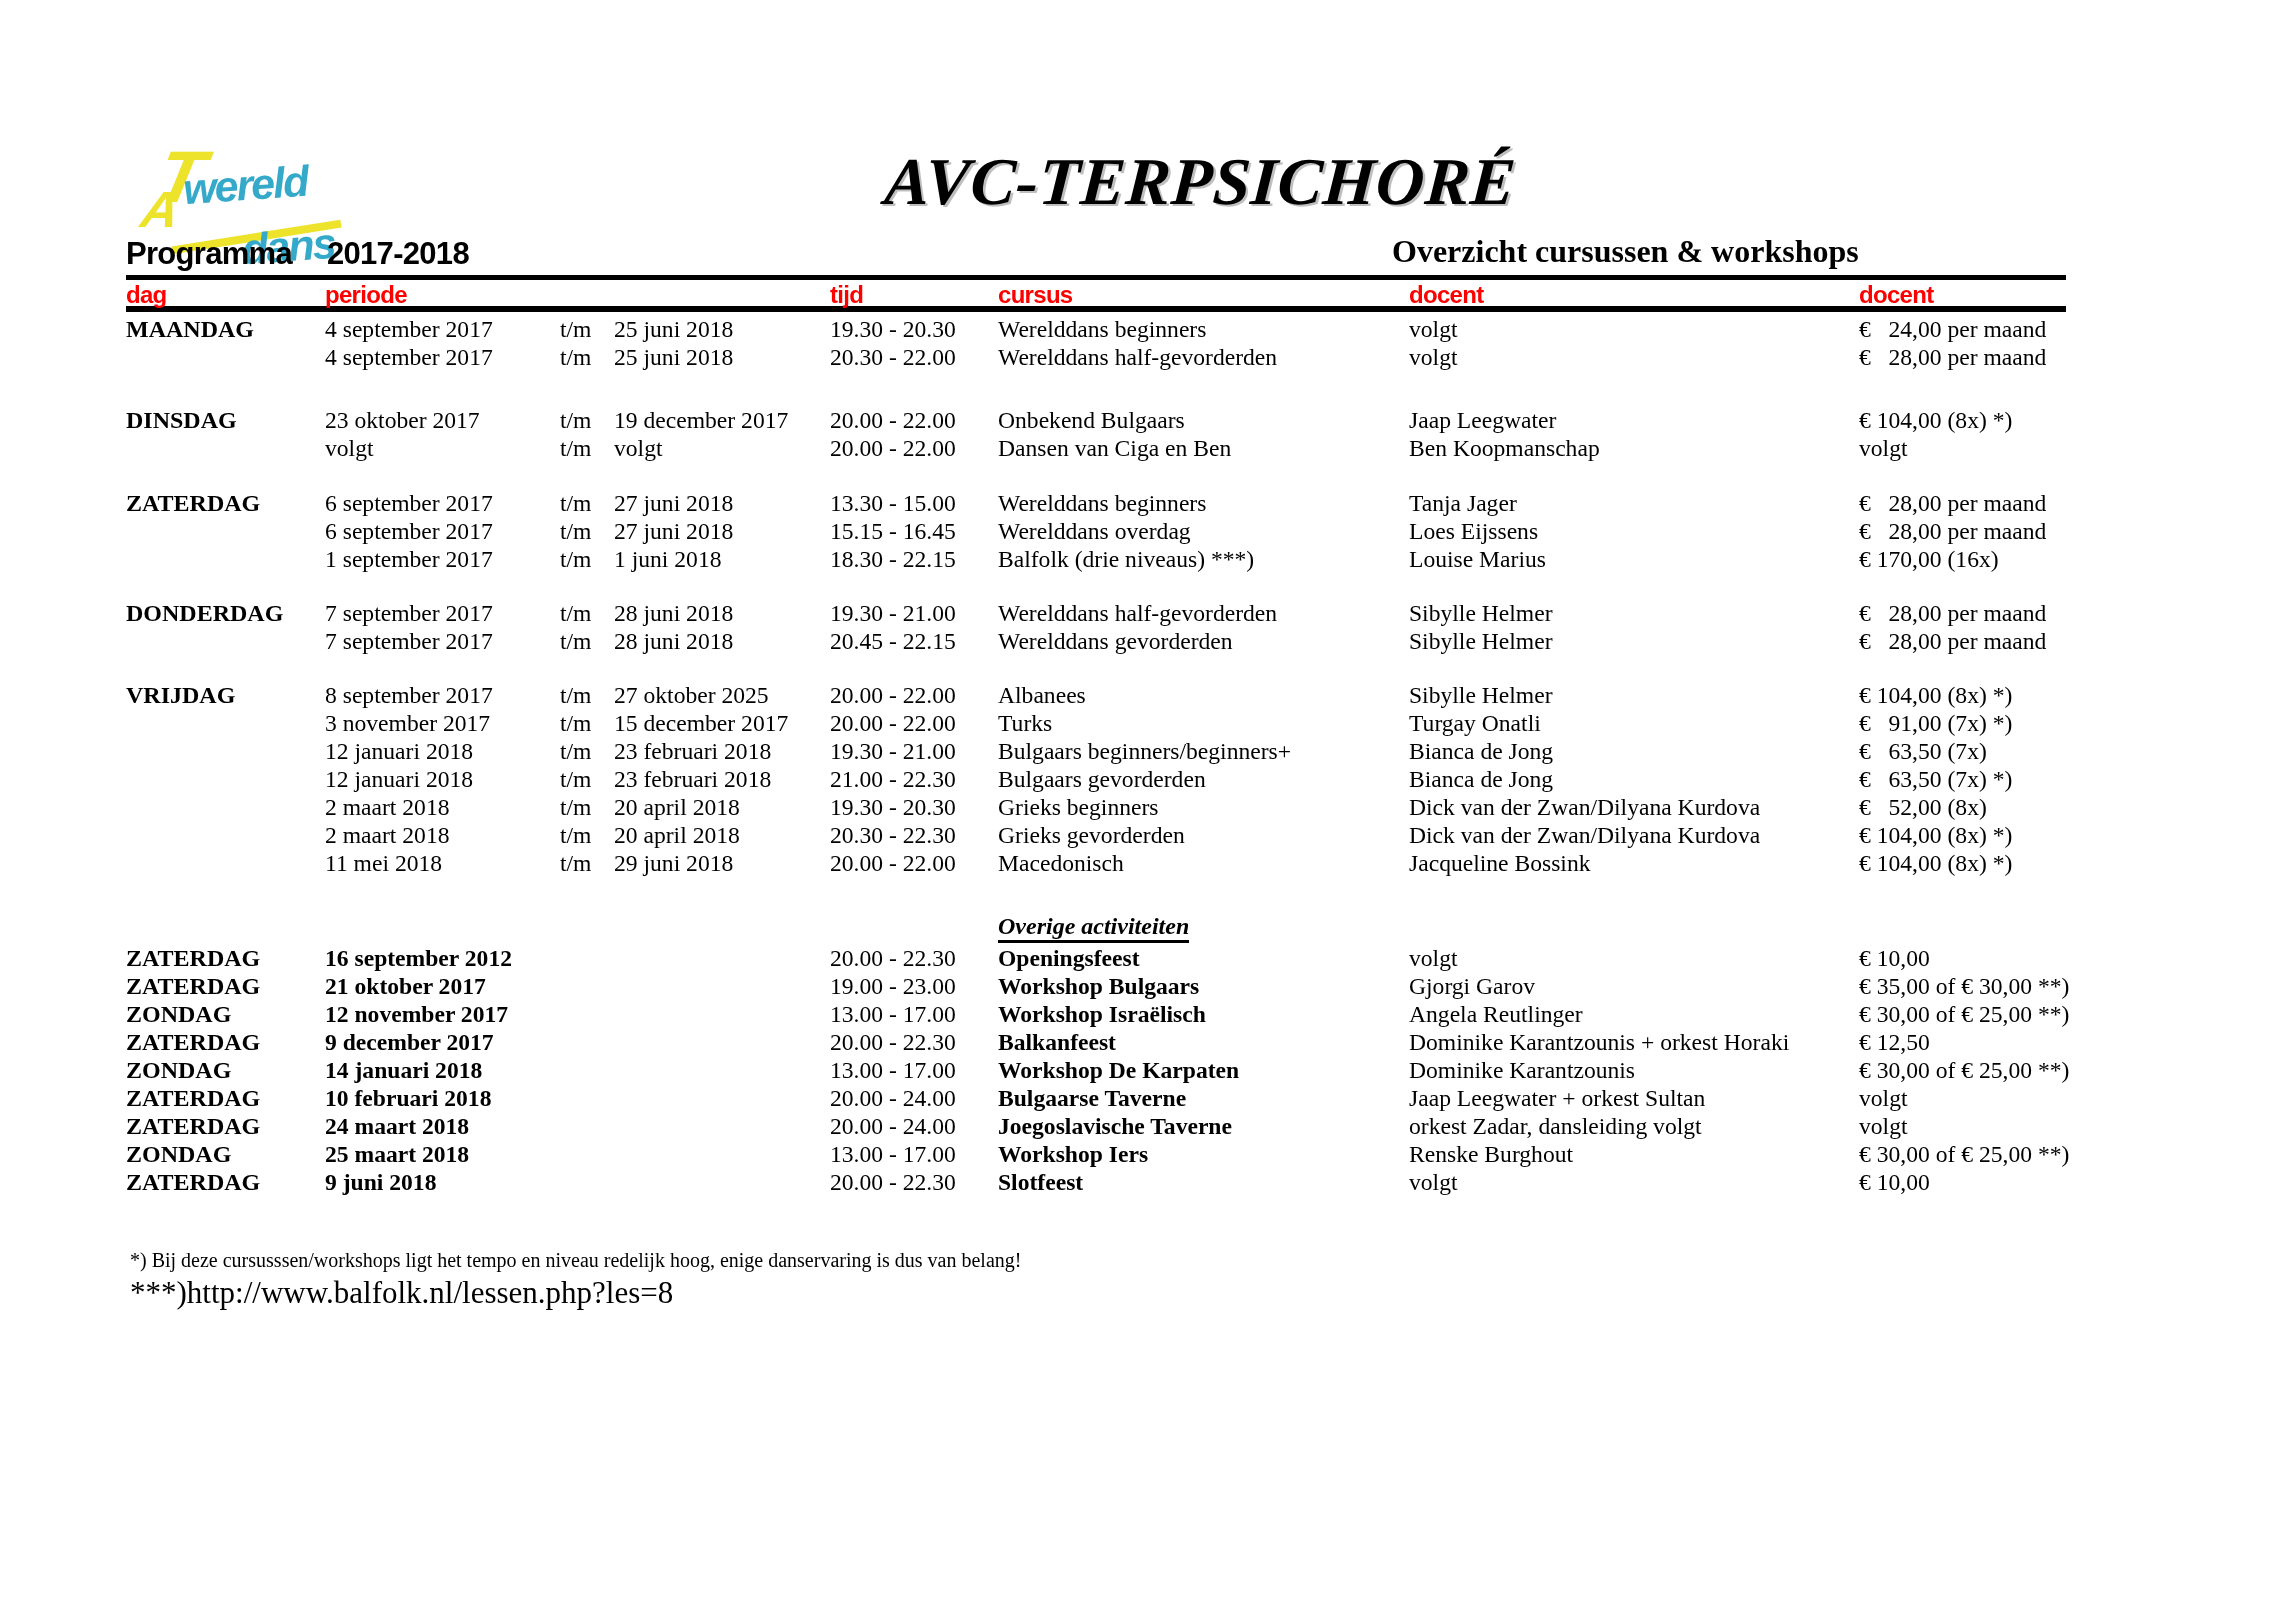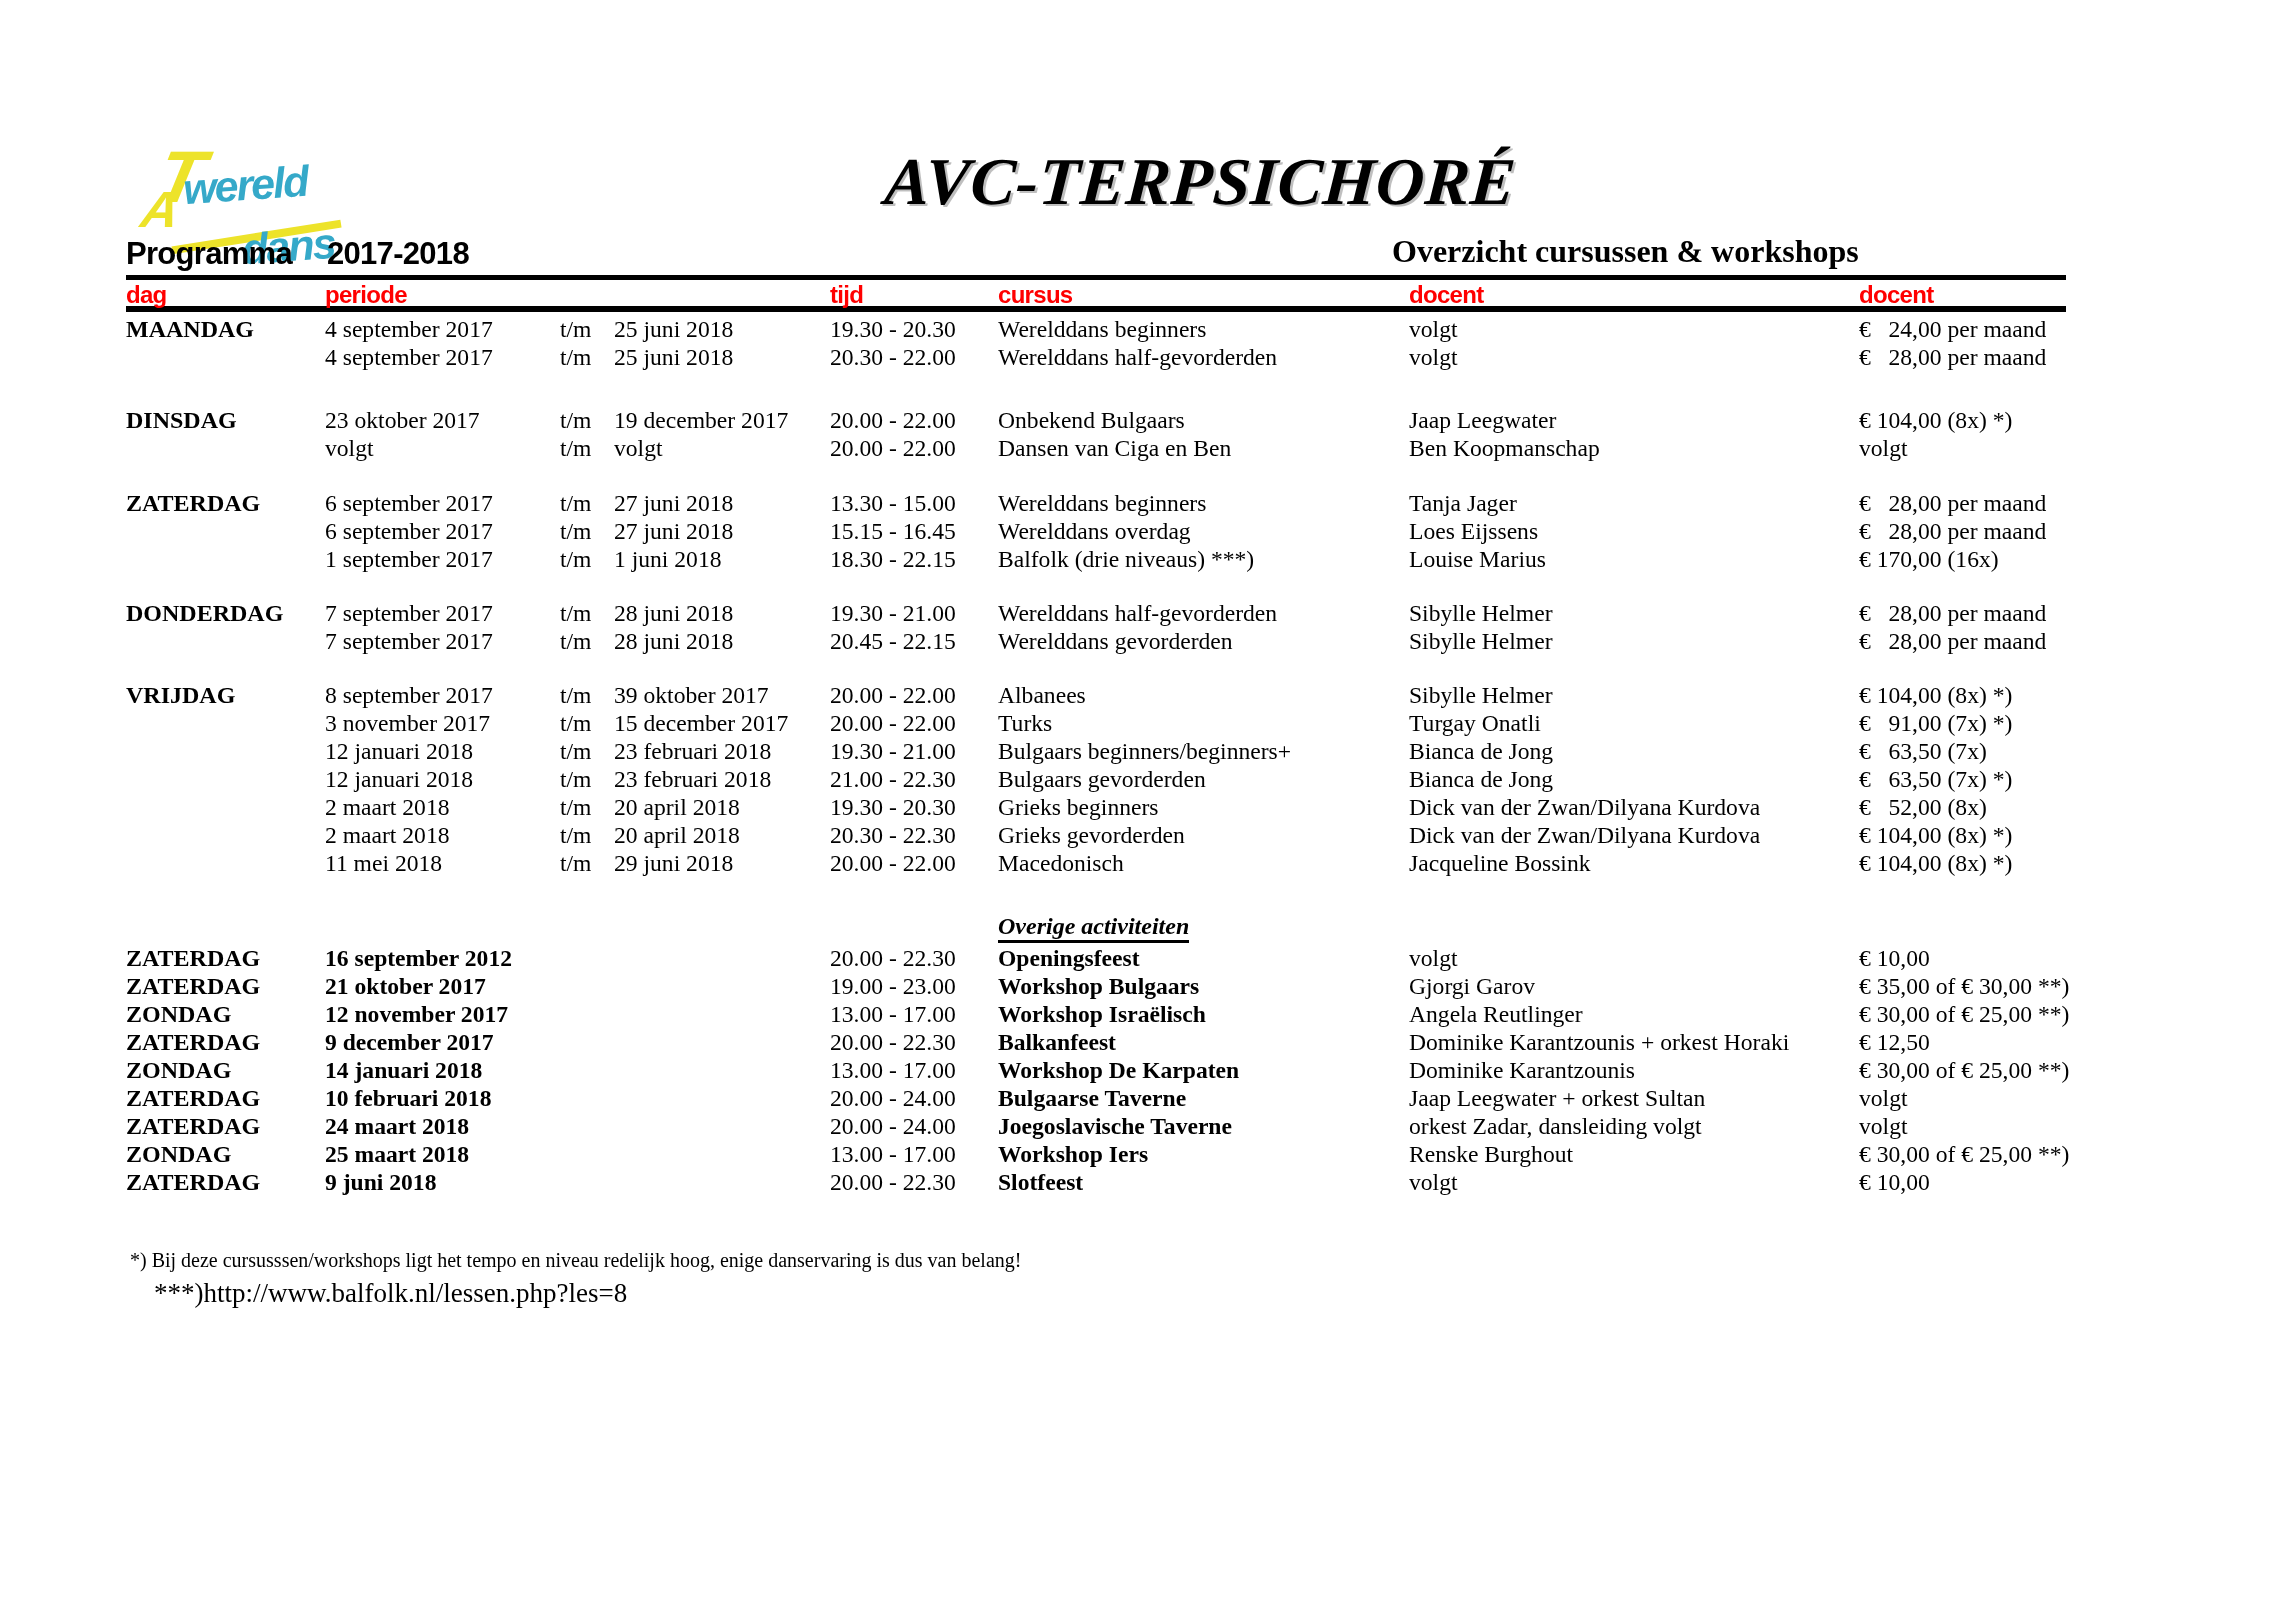--- a/index.html
+++ b/index.html
@@ -45,21 +45,21 @@
   .cell.kosten{white-space:pre;}
   .ov .cell.date,.ov .cell.cursus{font-weight:bold;}
   .spacer{width:100%;}
   .overige-head{height:31px;font-size:24px;line-height:26px;}
   .overige-head .t{grid-column:6/7;font-weight:bold;font-style:italic;}
   .overige-head .t span{display:inline-block;border-bottom:3.3px solid #000;padding-bottom:0.7px;}
 
   
   .footnotes{position:absolute;left:130px;top:1245px;}
   .fn{font-size:20px;line-height:31px;white-space:nowrap;}
-  .fn-url{font-size:27px;line-height:34px;white-space:nowrap;margin-left:24px;}
+  .fn-url{font-size:31px;line-height:34px;white-space:nowrap;}
 </style>
 </head>
 <body>
 
 <div class="sheet">
 
   <div class="logo">
     <span class="l-a">A</span>
     <span class="l-t">T</span>
     <span class="l-wereld">wereld</span>
@@ -179,21 +179,21 @@
         <span class="cell tijd">20.45 - 22.15</span>
         <span class="cell cursus">Werelddans gevorderden</span>
         <span class="cell docent">Sibylle Helmer</span>
         <span class="cell kosten">€   28,00 per maand</span>
       </div>
       <div class="spacer" style="height: 26px;"></div>
       <div class="row grid-row">
         <span class="cell day">VRIJDAG</span>
         <span class="cell start">8 september 2017</span>
         <span class="cell tm">t/m</span>
-        <span class="cell end">39 oktober 2017</span>
+        <span class="cell end">27 oktober 2025</span>
         <span class="cell tijd">20.00 - 22.00</span>
         <span class="cell cursus">Albanees</span>
         <span class="cell docent">Sibylle Helmer</span>
         <span class="cell kosten">€ 104,00 (8x) *)</span>
       </div>
       <div class="row grid-row">
         <span class="cell day"></span>
         <span class="cell start">3 november 2017</span>
         <span class="cell tm">t/m</span>
         <span class="cell end">15 december 2017</span>

